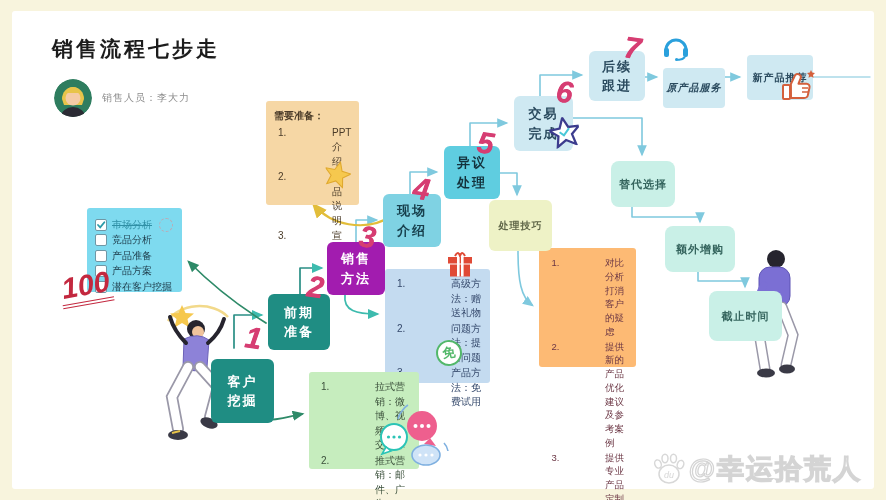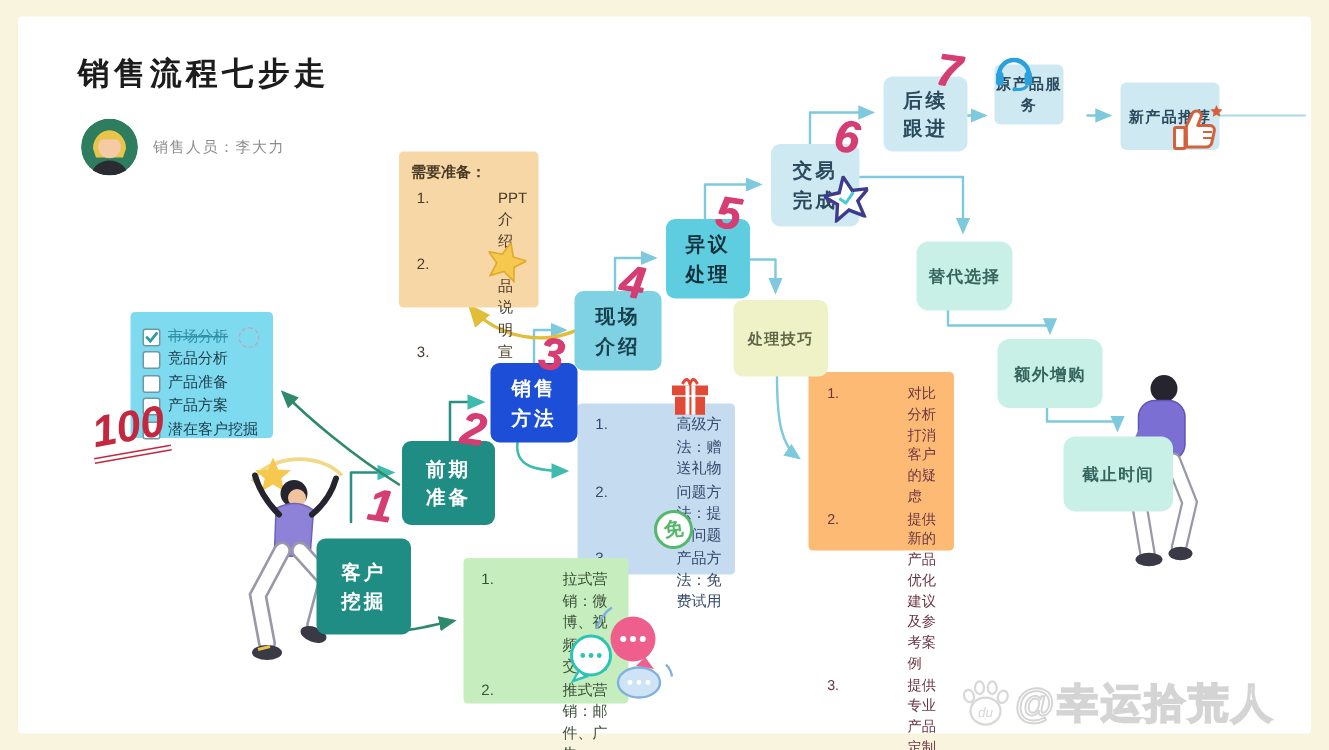--- a/index.html
+++ b/index.html
@@ -10,36 +10,36 @@
   svg.arrows{position:absolute;left:0;top:0;width:886px;height:500px;pointer-events:none;}
 
   .title{position:absolute;left:40px;top:24px;margin:0;font-size:21px;font-weight:700;color:#1c1c1c;letter-spacing:3px;}
   .author{position:absolute;left:42px;top:68px;display:flex;align-items:center;gap:10px;}
   .avatar{width:38px;height:38px;border-radius:50%;overflow:hidden;display:block;}
   .author-text{font-size:10px;color:#8d8d8d;letter-spacing:1px;}
 
   .box{position:absolute;border-radius:6px;display:flex;align-items:center;justify-content:center;text-align:center;box-sizing:border-box;}
   .step span.wrap2{display:inline-block;width:34px;line-height:1.5;}
   .t-dark{background:#1f8d83;color:#fff;font-weight:700;font-size:13px;letter-spacing:2px;}
-  .t-mid {background:#1d4ed8;color:#fff;font-weight:700;font-size:13px;letter-spacing:2px;}
+  .t-mid {background:#a21caf;color:#fff;font-weight:700;font-size:13px;letter-spacing:2px;}
   .c-blue{background:#7fd2e3;color:#173f4c;font-weight:700;font-size:13px;letter-spacing:2px;}
   .c-cyan{background:#5fcde0;color:#14323c;font-weight:700;font-size:13px;letter-spacing:2px;}
   .pale  {background:#cfe9f2;color:#2a4a5e;font-weight:700;font-size:13px;letter-spacing:2px;}
   .pale-sm{background:#cfe9f2;color:#2a4a5e;font-weight:600;font-size:10px;letter-spacing:1px;border-radius:4px;}
   .mint  {background:#c9f0e7;color:#35655e;font-weight:600;font-size:11px;letter-spacing:1px;border-radius:8px;}
   .lime  {background:#eef2c6;color:#5f6648;font-weight:600;font-size:10px;letter-spacing:1px;border-radius:6px;}
 
   .s1{left:199px;top:348px;width:63px;height:64px;}
   .s2{left:256px;top:283px;width:62px;height:56px;}
   .s3{left:315px;top:231px;width:58px;height:53px;}
   .s4{left:371px;top:183px;width:58px;height:53px;}
   .s5{left:432px;top:135px;width:56px;height:53px;}
   .s6{left:502px;top:85px; width:59px;height:55px;}
   .s7{left:577px;top:40px; width:56px;height:50px;}
-  .fu1{left:651px;top:32px;width:46px;height:40px;}
+  .fu1{left:651px;top:57px;width:62px;height:40px;font-style:italic;}
   .fu2{left:735px;top:44px;width:66px;height:45px;}
   .cl1{left:599px;top:150px;width:64px;height:46px;}
   .cl2{left:653px;top:215px;width:70px;height:46px;}
   .cl3{left:697px;top:280px;width:73px;height:50px;}
   .skill{left:477px;top:189px;width:63px;height:51px;}
 
   .num{position:absolute;font-style:italic;font-weight:900;font-size:30px;color:#d63d72;transform:rotate(8deg);line-height:1;text-shadow:0.5px 0.5px 0 #d63d72;}
   .n1{left:233px;top:312px;} .n2{left:295px;top:261px;} .n3{left:347px;top:211px;}
   .n4{left:401px;top:163px;} .n5{left:465px;top:117px;} .n6{left:544px;top:66px;}
   .n7{left:612px;top:22px;}
@@ -56,21 +56,21 @@
   .cl-row{display:flex;align-items:center;gap:5px;height:15.5px;}
   .cb{width:10px;height:10px;background:#fff;border:1.5px solid #6f97a5;border-radius:2px;flex:0 0 auto;position:relative;}
   .cl-row.done .cl-label{color:#2f8fa5;text-decoration:line-through;}
   .stamp{width:12px;height:12px;border:1.5px dashed #c9a0a8;border-radius:50%;opacity:.8;margin-left:2px;flex:0 0 auto;}
 
   .hundred{position:absolute;left:48px;top:260px;transform:rotate(-10deg);color:#c3283f;font-style:italic;font-weight:900;font-size:29px;line-height:1;border-bottom:4px double #c3283f;padding:0 2px 1px 2px;}
 
   .free{position:absolute;left:424px;top:329px;width:22px;height:22px;border:2px solid #53b86a;border-radius:50%;color:#53b86a;font-size:13px;font-weight:700;display:flex;align-items:center;justify-content:center;transform:rotate(-8deg);background:#fff;}
 
   .doodle{position:absolute;}
-  .watermark{position:absolute;right:24px;bottom:2px;display:flex;align-items:center;gap:3px;justify-content:center;}
+  .watermark{position:absolute;right:12px;bottom:2px;display:flex;align-items:center;gap:3px;justify-content:center;}
   .wm-text{font-size:27px;font-weight:700;letter-spacing:2px;color:#ffffff;-webkit-text-stroke:1.2px #d4d4d4;text-shadow:0 0 1px #cccccc;}
 </style>
 </head>
 <body>
 
 <div class="frame">
   <div class="canvas">
 
     <svg class="arrows" viewBox="0 0 886 500">
       <defs>

